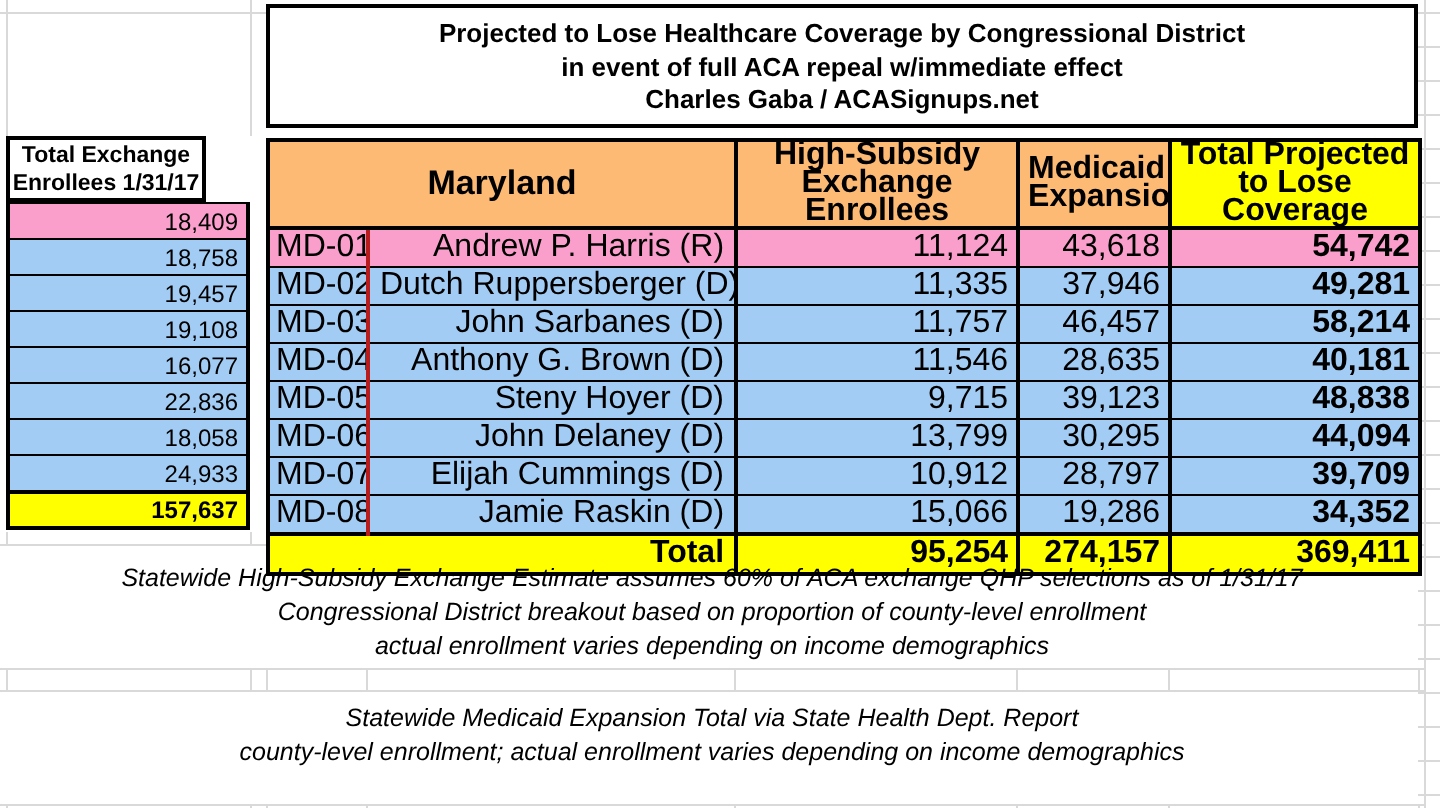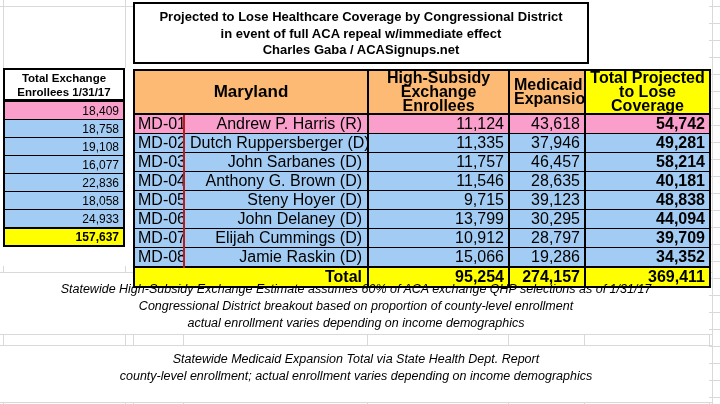--- a/index.html
+++ b/index.html
@@ -3,25 +3,25 @@
 <meta charset="utf-8">
 <style>
   html,body{margin:0;padding:0;}
   body{width:720px;height:404px;background:#fff;font-family:"Liberation Sans",sans-serif;color:#000;position:relative;overflow:hidden;}
   .sheet{position:absolute;left:0;top:0;width:720px;height:404px;}
   
   .gl{position:absolute;background:var(--grid,#d9d9d9);z-index:0;}
   #gl-right-ticks{position:absolute;left:709px;top:6px;width:11px;height:398px;z-index:0;
     background:repeating-linear-gradient(to bottom,var(--grid,#d9d9d9) 0 1px,transparent 1px 17px);}
   
-  #title-box{position:absolute;left:133px;top:2px;width:456px;height:62px;background:#fff;
+  #title-box{position:absolute;left:133px;top:2px;width:576px;height:62px;background:#fff;
     border:2px solid #000;box-sizing:border-box;z-index:2;text-align:center;
     font-weight:bold;font-size:13px;line-height:16.5px;padding-top:5px;}
   
-  #left-header{position:absolute;left:3px;top:68px;width:122px;height:33px;background:#fff;
+  #left-header{position:absolute;left:3px;top:68px;width:100px;height:33px;background:#fff;
     border:2px solid #000;box-sizing:border-box;z-index:2;text-align:center;
     font-weight:bold;font-size:11.5px;line-height:14px;padding-top:1px;white-space:pre-line;}
   #left-table{position:absolute;left:3px;top:101px;width:122px;border-collapse:collapse;
     table-layout:fixed;z-index:2;background:#fff;
     border-left:2px solid #000;border-right:2px solid #000;border-bottom:2px solid #000;}
   #left-table td{border-top:1px solid #000;height:17px;font-size:12px;text-align:right;
     padding:0 4px;overflow:hidden;white-space:nowrap;}
   #left-table tr.totals td{border-top:2px solid #000;font-weight:bold;height:16px;background:var(--yellow,#ffff00);}
   
   #main-table{position:absolute;left:133px;top:69px;width:576px;border-collapse:collapse;
@@ -99,20 +99,23 @@
 Enrollees 1/31/17</div>
   <table id="left-table">
     <tbody id="left-body">
         <tr class="pink">
           <td>18,409</td>
         </tr>
         <tr class="blue">
           <td>18,758</td>
         </tr>
         <tr class="blue">
+          <td>19,457</td>
+        </tr>
+        <tr class="blue">
           <td>19,108</td>
         </tr>
         <tr class="blue">
           <td>16,077</td>
         </tr>
         <tr class="blue">
           <td>22,836</td>
         </tr>
         <tr class="blue">
           <td>18,058</td>

